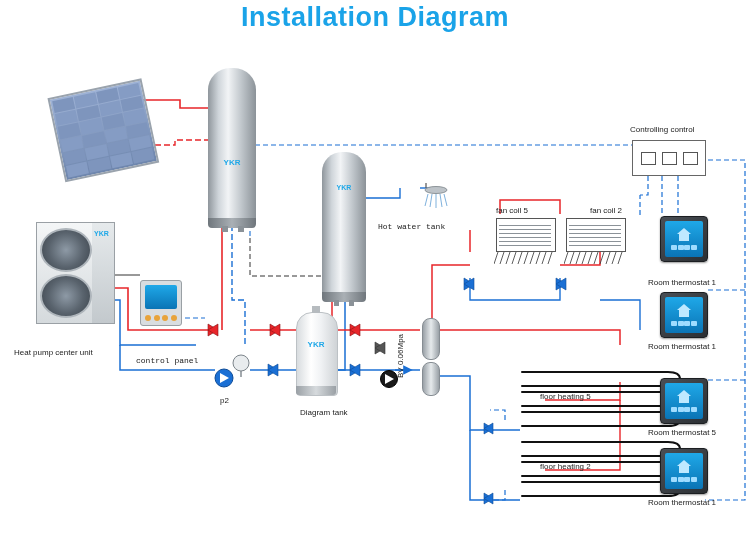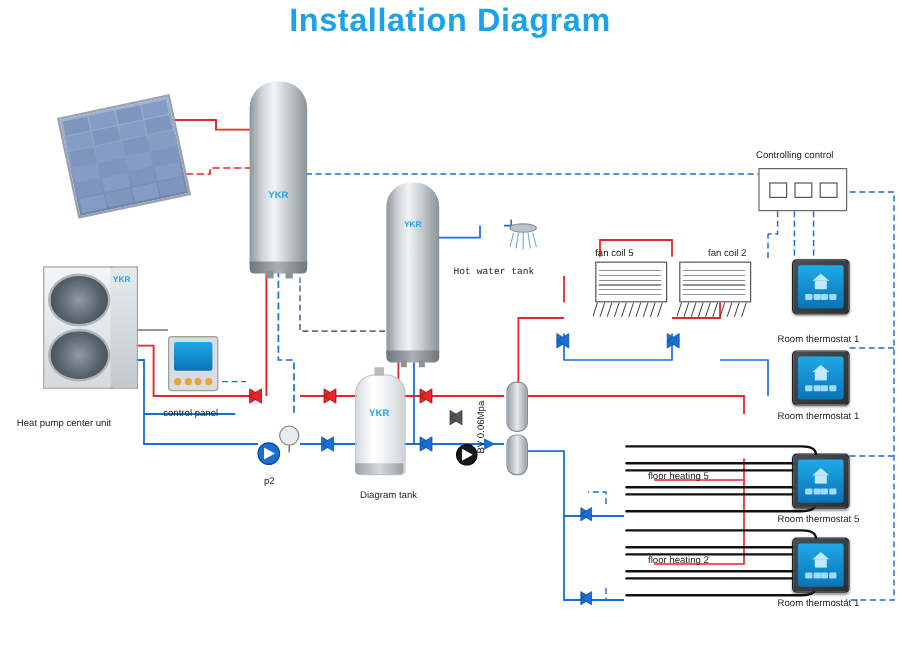--- a/index.html
+++ b/index.html
@@ -189,21 +189,21 @@
 
   <div class="cpanel" style="left:140px;top:280px;">
     <div class="scr"></div>
     <div class="btns">
         <i></i>
         <i></i>
         <i></i>
         <i></i>
       </div>
   </div>
-  <div class="lbl" style="left:136px;top:340px;">control panel</div>
+  <div class="lbl" style="left:136px;top:356px;font-family:Liberation Mono, monospace;">control panel</div>
 
   <div class="abs" style="left:296px;top:312px;width:40px;height:86px;">
     <div style="position:absolute;left:0;top:0;width:40px;height:82px;
          background:linear-gradient(90deg,#d8dcdf 0%,#ffffff 35%,#f0f2f4 60%,#cfd3d6 100%);
          border-radius:16px 16px 4px 4px;border:1px solid #bcc1c5;"></div>
     <div style="position:absolute;left:0;top:74px;width:40px;height:9px;
          background:linear-gradient(90deg,#9aa0a5,#d6dadd,#9aa0a5);border-radius:0 0 3px 3px;"></div>
     <div style="position:absolute;left:16px;top:-6px;width:8px;height:7px;background:#b6bbbf;"></div>
     <div style="position:absolute;left:0;top:28px;width:40px;text-align:center;font-size:8px;color:#1fa8e8;font-weight:bold;">YKR</div>
   </div>

